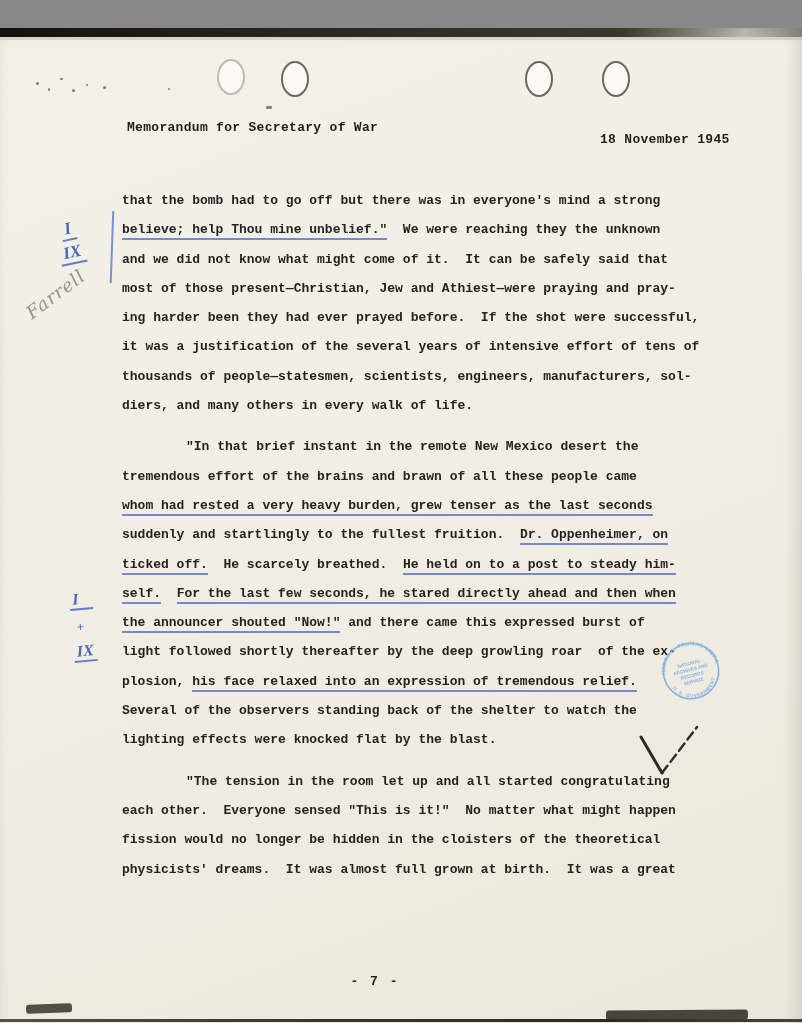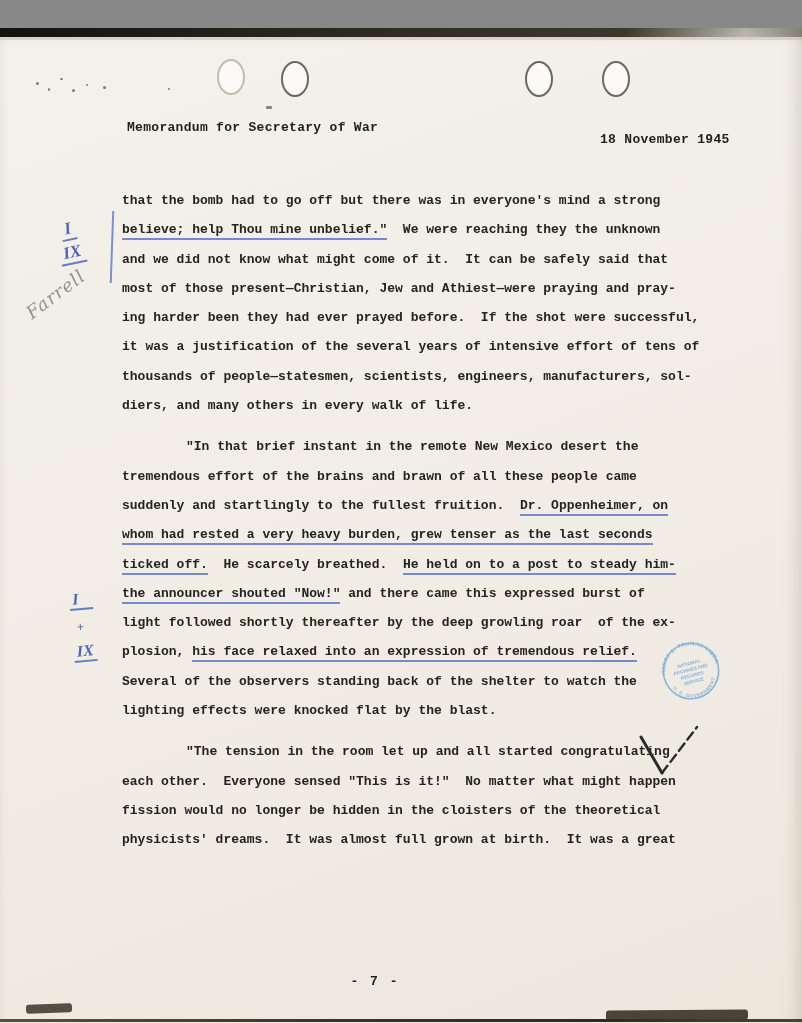--- a/index.html
+++ b/index.html
@@ -84,23 +84,24 @@
       <div class="tline"><span>that the bomb had to go off but there was in everyone's mind a strong</span></div>
       <div class="tline"><span class="ul">believe; help Thou mine unbelief."</span><span>  We were reaching they the unknown</span></div>
       <div class="tline"><span>and we did not know what might come of it.  It can be safely said that</span></div>
       <div class="tline"><span>most of those present—Christian, Jew and Athiest—were praying and pray-</span></div>
       <div class="tline"><span>ing harder been they had ever prayed before.  If the shot were successful,</span></div>
       <div class="tline"><span>it was a justification of the several years of intensive effort of tens of</span></div>
       <div class="tline"><span>thousands of people—statesmen, scientists, engineers, manufacturers, sol-</span></div>
       <div class="tline"><span>diers, and many others in every walk of life.</span></div>
       <div class="tline indent gap"><span>"In that brief instant in the remote New Mexico desert the</span></div>
       <div class="tline"><span>tremendous effort of the brains and brawn of all these people came</span></div>
+      <div class="tline"><span class="ul">whom had rested a very heavy burden, grew tenser as the last seconds</span></div>
       <div class="tline"><span>suddenly and startlingly to the fullest fruition.  </span><span class="ul">Dr. Oppenheimer, on</span></div>
-      <div class="tline"><span class="ul">whom had rested a very heavy burden, grew tenser as the last seconds</span></div>
       <div class="tline"><span class="ul">ticked off.</span><span>  He scarcely breathed.  </span><span class="ul">He held on to a post to steady him-</span></div>
+      <div class="tline"><span class="ul">self.</span><span>  </span><span class="ul">For the last few seconds, he stared directly ahead and then when</span></div>
       <div class="tline"><span class="ul">the announcer shouted "Now!"</span><span> and there came this expressed burst of</span></div>
       <div class="tline"><span>light followed shortly thereafter by the deep growling roar  of the ex-</span></div>
       <div class="tline"><span>plosion, </span><span class="ul">his face relaxed into an expression of tremendous relief.</span></div>
       <div class="tline"><span>Several of the observers standing back of the shelter to watch the</span></div>
       <div class="tline"><span>lighting effects were knocked flat by the blast.</span></div>
       <div class="tline indent gap"><span>"The tension in the room let up and all started congratulating</span></div>
       <div class="tline"><span>each other.  Everyone sensed "This is it!"  No matter what might happen</span></div>
       <div class="tline"><span>fission would no longer be hidden in the cloisters of the theoretical</span></div>
       <div class="tline"><span>physicists' dreams.  It was almost full grown at birth.  It was a great</span></div>
     </div>

